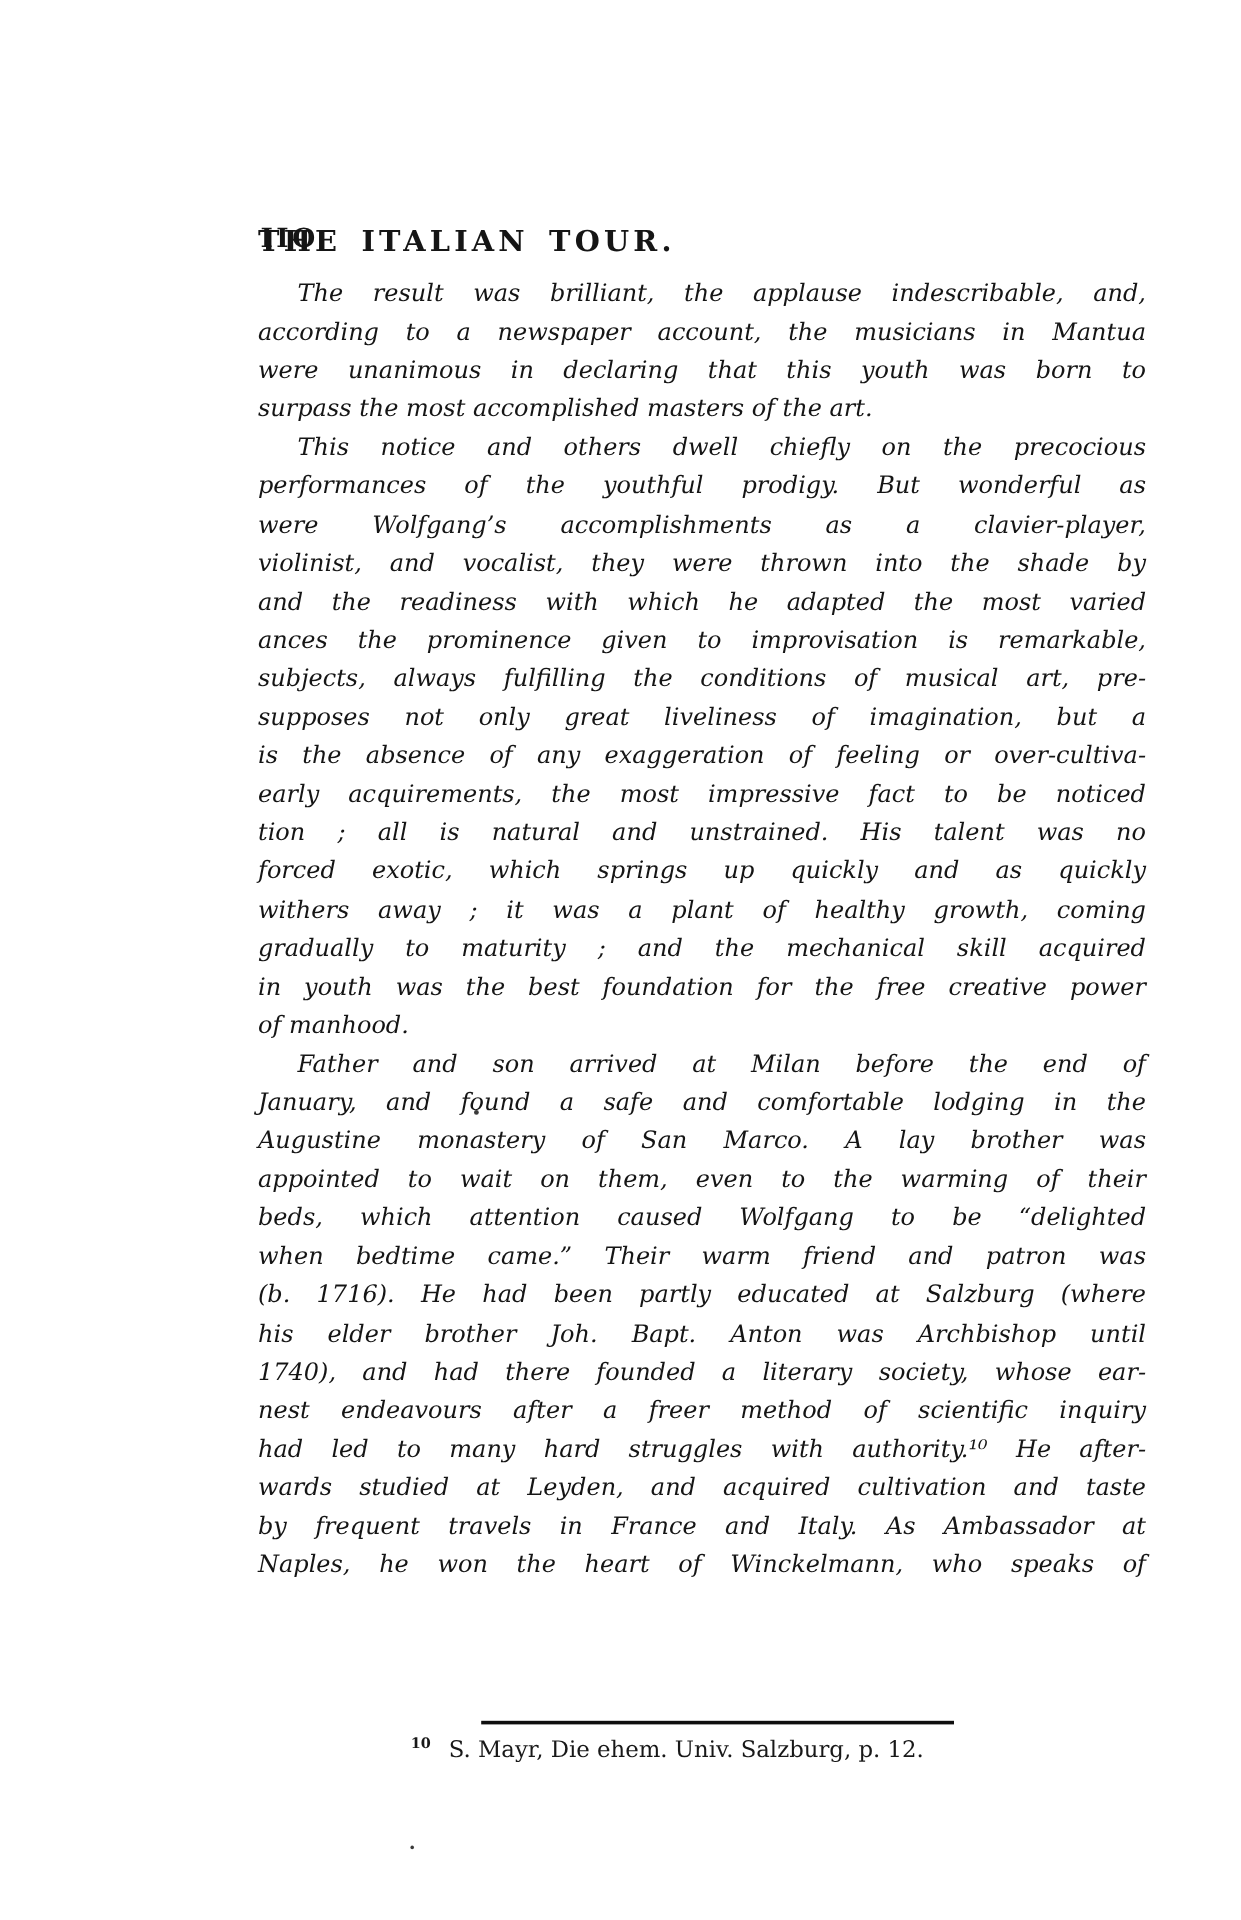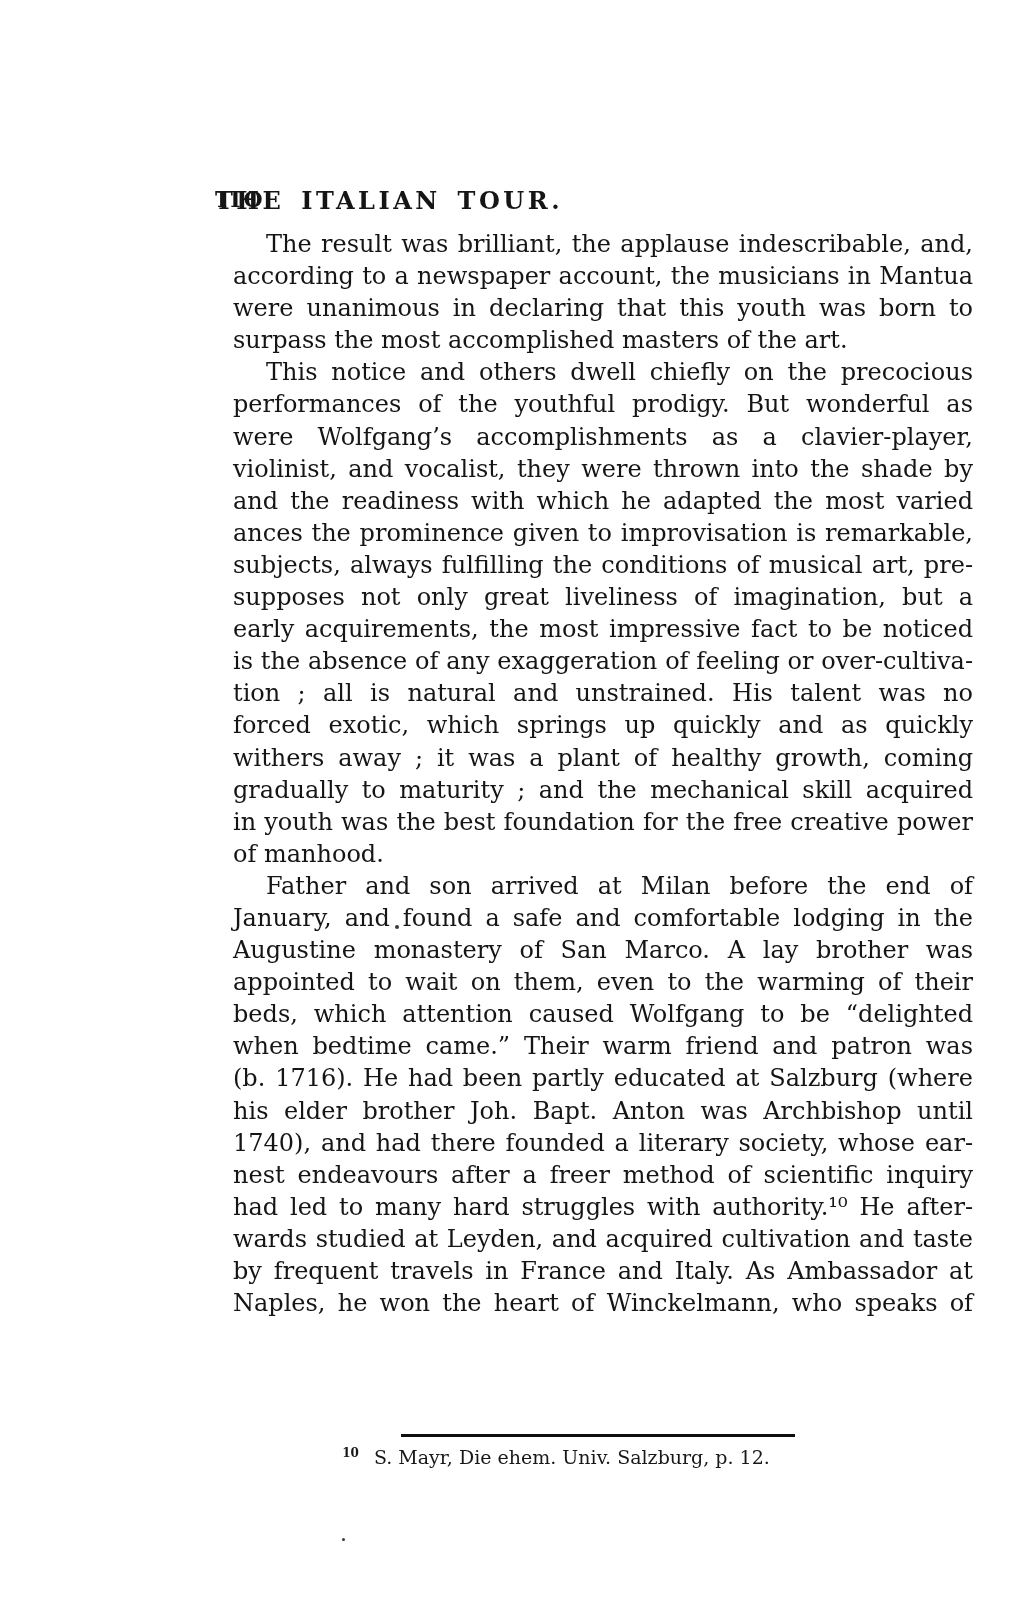--- a/index.html
+++ b/index.html
@@ -26,24 +26,25 @@
   }
   .running-title {
     text-align: left;
     font-size: 24px;
     letter-spacing: 3.5px;
     word-spacing: 5px;
     padding-top: 3px;
   }
   .body-text {
     position: absolute;
-    top: 228px; left: 233px;
+    top: 228px; left: 215px;
     width: 740px;
-    font-size: 24px;
+    font-size: 20px;
     line-height: 32.1px;
+    font-style: italic;
   }
   .line {
     text-align: justify;
     text-align-last: justify;
   }
   .line.indent { padding-left: 33px; }
   .line.plast { text-align: left; text-align-last: left; }
   .footnote {
     position: absolute;
     left: 215px; top: 1434px;
@@ -91,22 +92,22 @@
       <div class="line">were unanimous in declaring that this youth was born to</div>
       <div class="line plast">surpass the most accomplished masters of the art.</div>
       <div class="line indent">This notice and others dwell chiefly on the precocious</div>
       <div class="line">performances of the youthful prodigy. But wonderful as</div>
       <div class="line">were Wolfgang’s accomplishments as a clavier-player,</div>
       <div class="line">violinist, and vocalist, they were thrown into the shade by</div>
       <div class="line">and the readiness with which he adapted the most varied</div>
       <div class="line">ances the prominence given to improvisation is remarkable,</div>
       <div class="line">subjects, always fulfilling the conditions of musical art, pre-</div>
       <div class="line">supposes not only great liveliness of imagination, but a</div>
+      <div class="line">is the absence of any exaggeration of feeling or over-cultiva-</div>
       <div class="line">early acquirements, the most impressive fact to be noticed</div>
-      <div class="line">is the absence of any exaggeration of feeling or over-cultiva-</div>
       <div class="line">tion ; all is natural and unstrained. His talent was no</div>
       <div class="line">forced exotic, which springs up quickly and as quickly</div>
       <div class="line">withers away ; it was a plant of healthy growth, coming</div>
       <div class="line">gradually to maturity ; and the mechanical skill acquired</div>
       <div class="line">in youth was the best foundation for the free creative power</div>
       <div class="line plast">of manhood.</div>
       <div class="line indent">Father and son arrived at Milan before the end of</div>
       <div class="line">January, and found a safe and comfortable lodging in the</div>
       <div class="line">Augustine monastery of San Marco. A lay brother was</div>
       <div class="line">appointed to wait on them, even to the warming of their</div>

